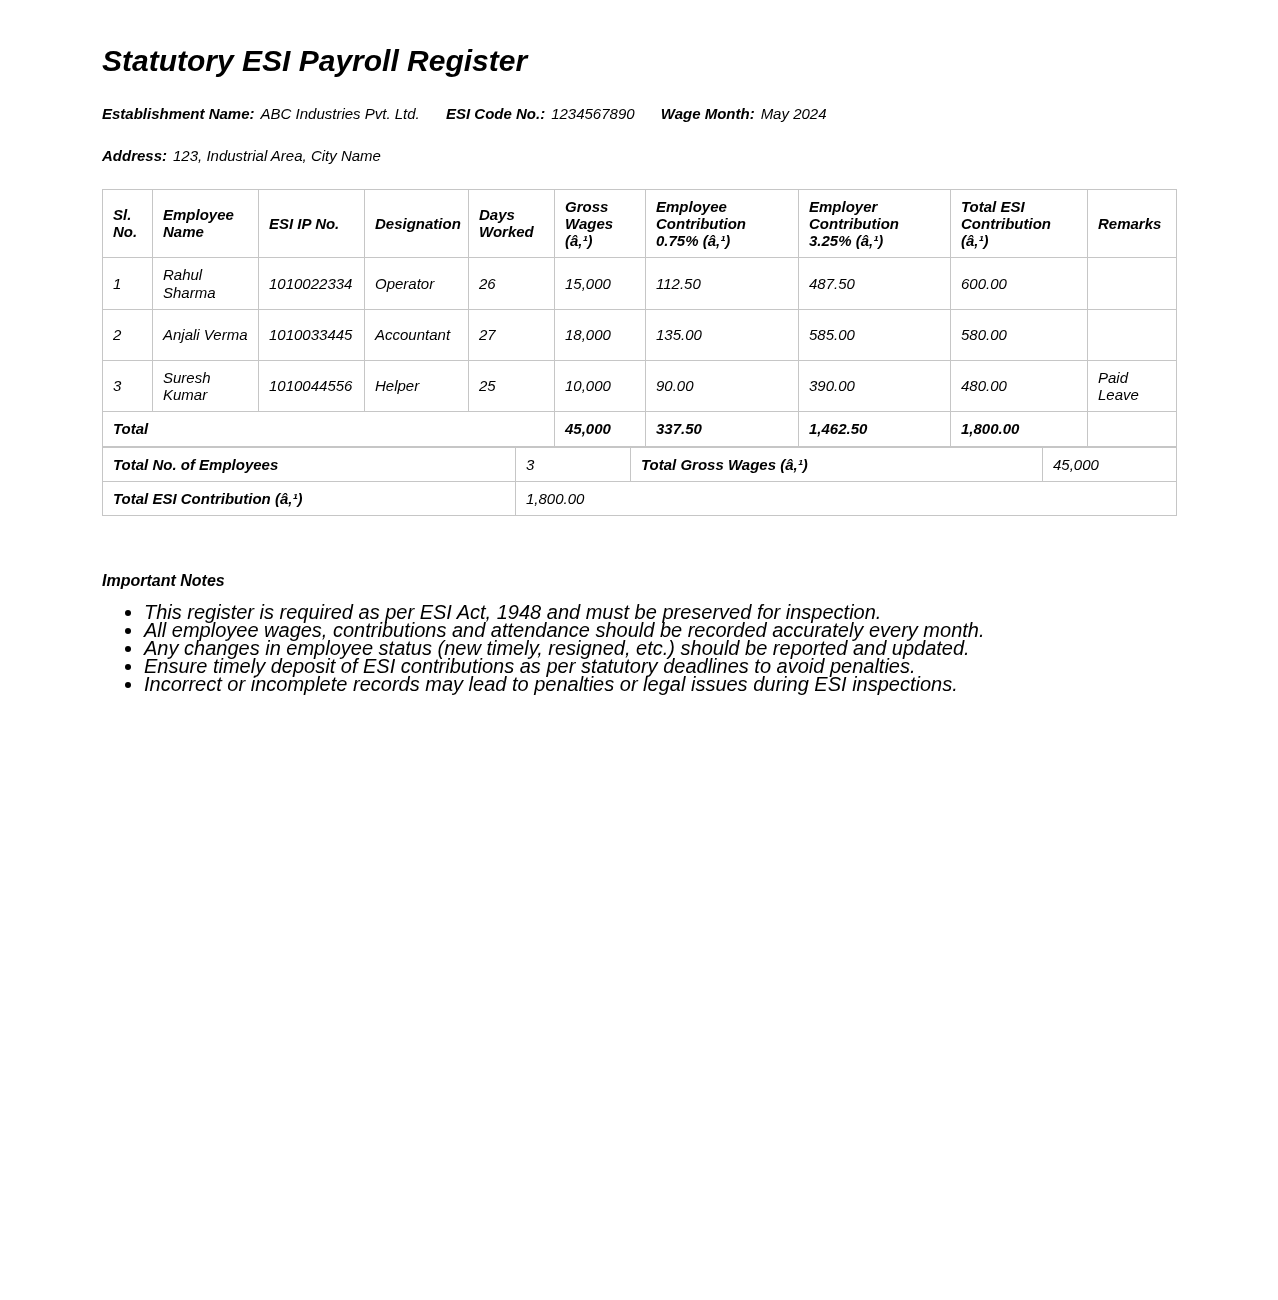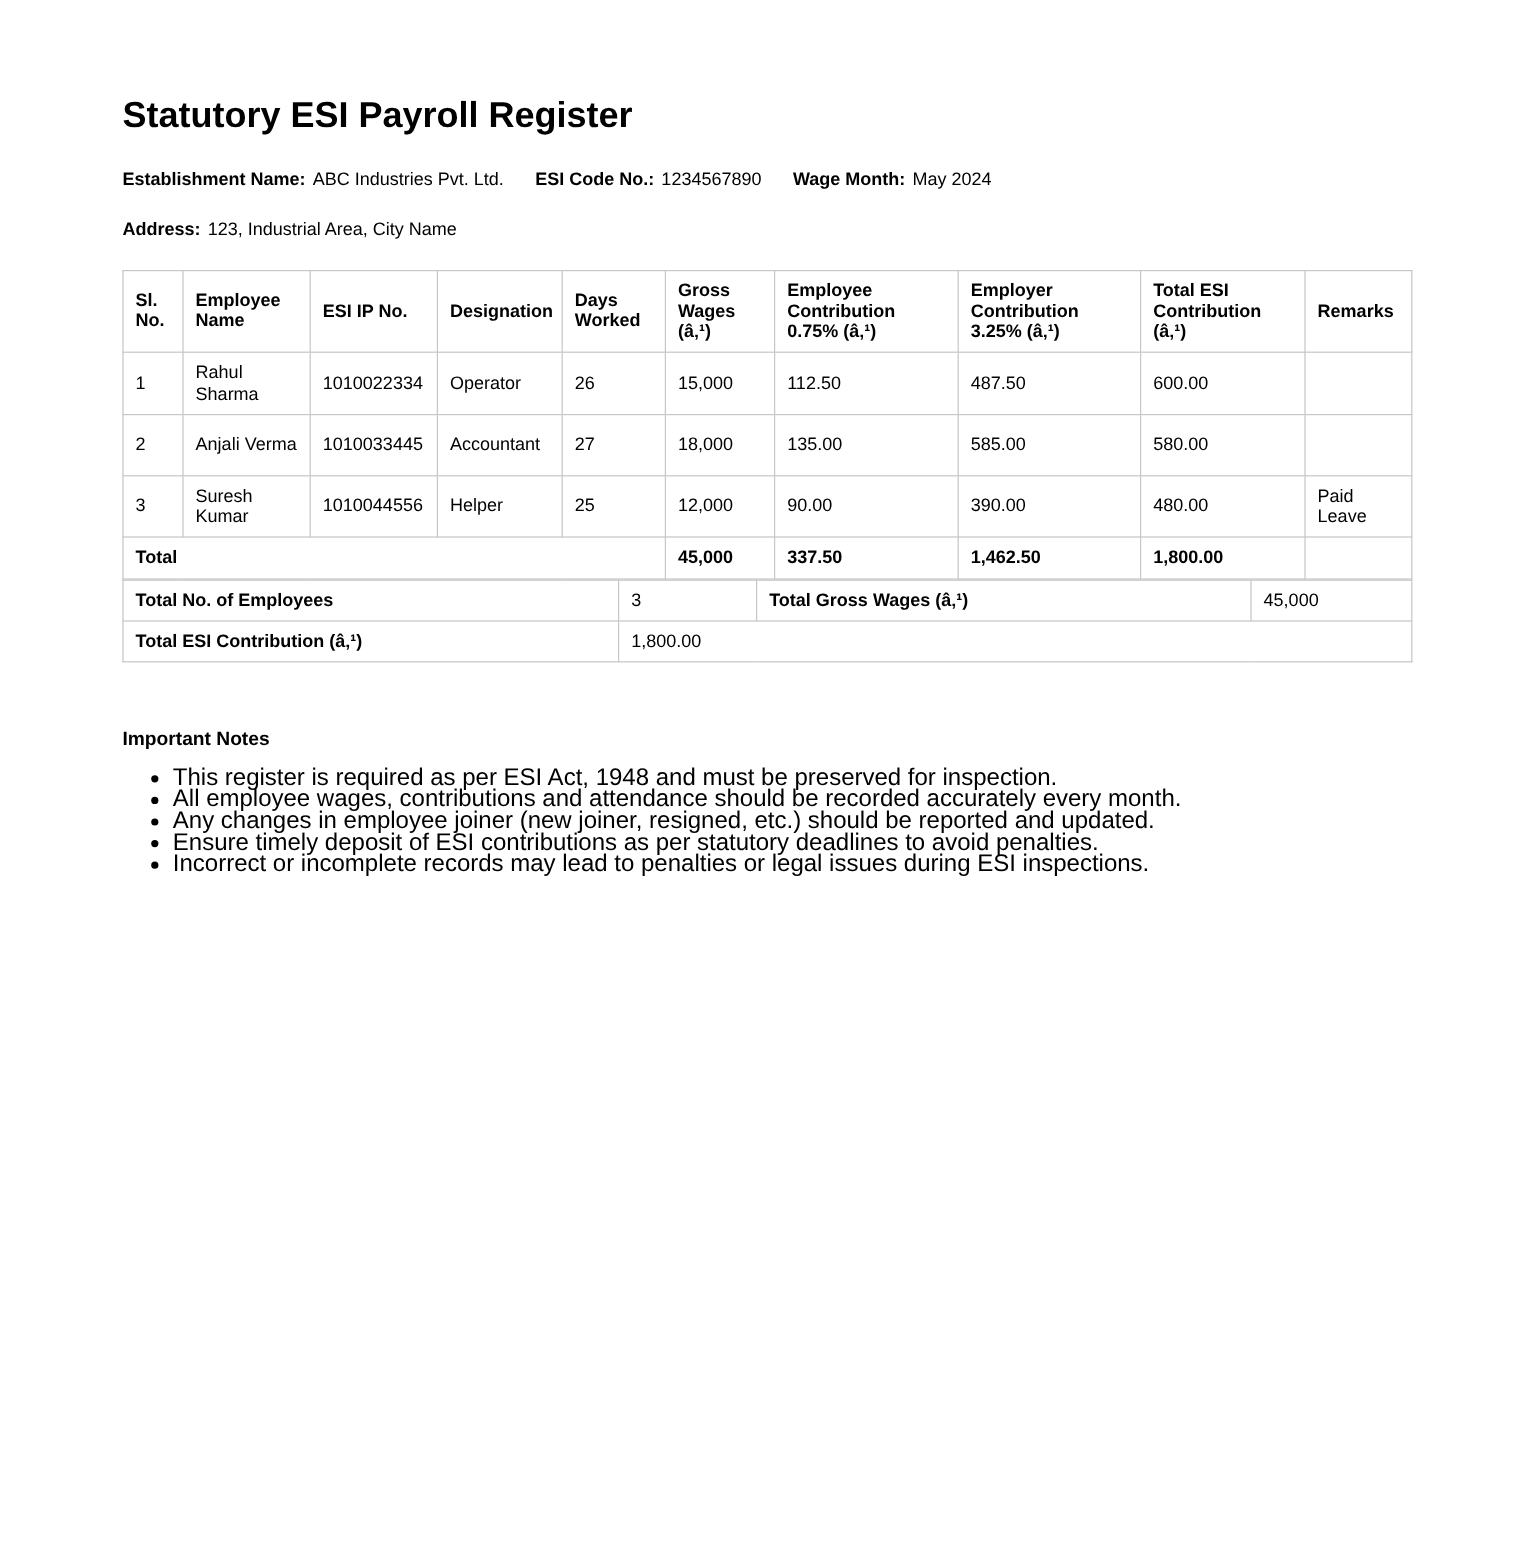--- a/index.html
+++ b/index.html
@@ -4,21 +4,21 @@
 <style>
   * { box-sizing: border-box; }
   html, body { margin: 0; padding: 0; }
   body {
     width: 1278px;
     min-height: 1300px;
     background: #ffffff;
     color: #000000;
     font-family: "Liberation Sans", sans-serif;
   }
-  .page { padding: 80px 102px 60px 102px; }
+  .page { padding: 44px 102px 60px 102px; font-style: italic; }
 
   h1.doc-title {
     font-size: 30px;
     font-weight: bold;
     margin: 0 0 26px 0;
     line-height: 1.15;
   }
 
   .meta-line {
     font-size: 15px;
@@ -141,21 +141,21 @@
         <td class="data-cell">585.00</td>
         <td class="data-cell">580.00</td>
         <td class="data-cell"></td>
       </tr>
       <tr>
         <td class="data-cell">3</td>
         <td class="data-cell">Suresh Kumar</td>
         <td class="data-cell">1010044556</td>
         <td class="data-cell">Helper</td>
         <td class="data-cell">25</td>
-        <td class="data-cell">12,000</td>
+        <td class="data-cell">10,000</td>
         <td class="data-cell">90.00</td>
         <td class="data-cell">390.00</td>
         <td class="data-cell">480.00</td>
         <td class="data-cell">Paid Leave</td>
       </tr>
       <tr class="total-row">
         <td colspan="5">Total</td>
         <td>45,000</td>
         <td>337.50</td>
         <td>1,462.50</td>
@@ -185,18 +185,18 @@
         <td class="sum-value" colspan="3">1,800.00</td>
       </tr>
     </tbody>
   </table>
 
   <h2 class="section-heading">Important Notes</h2>
 
   <ul class="notes-list">
     <li>This register is required as per ESI Act, 1948 and must be preserved for inspection.</li>
     <li>All employee wages, contributions and attendance should be recorded accurately every month.</li>
-    <li>Any changes in employee joiner (new joiner, resigned, etc.) should be reported and updated.</li>
+    <li>Any changes in employee status (new timely, resigned, etc.) should be reported and updated.</li>
     <li>Ensure timely deposit of ESI contributions as per statutory deadlines to avoid penalties.</li>
     <li>Incorrect or incomplete records may lead to penalties or legal issues during ESI inspections.</li>
   </ul>
 
 </div>
 
 </body></html>

